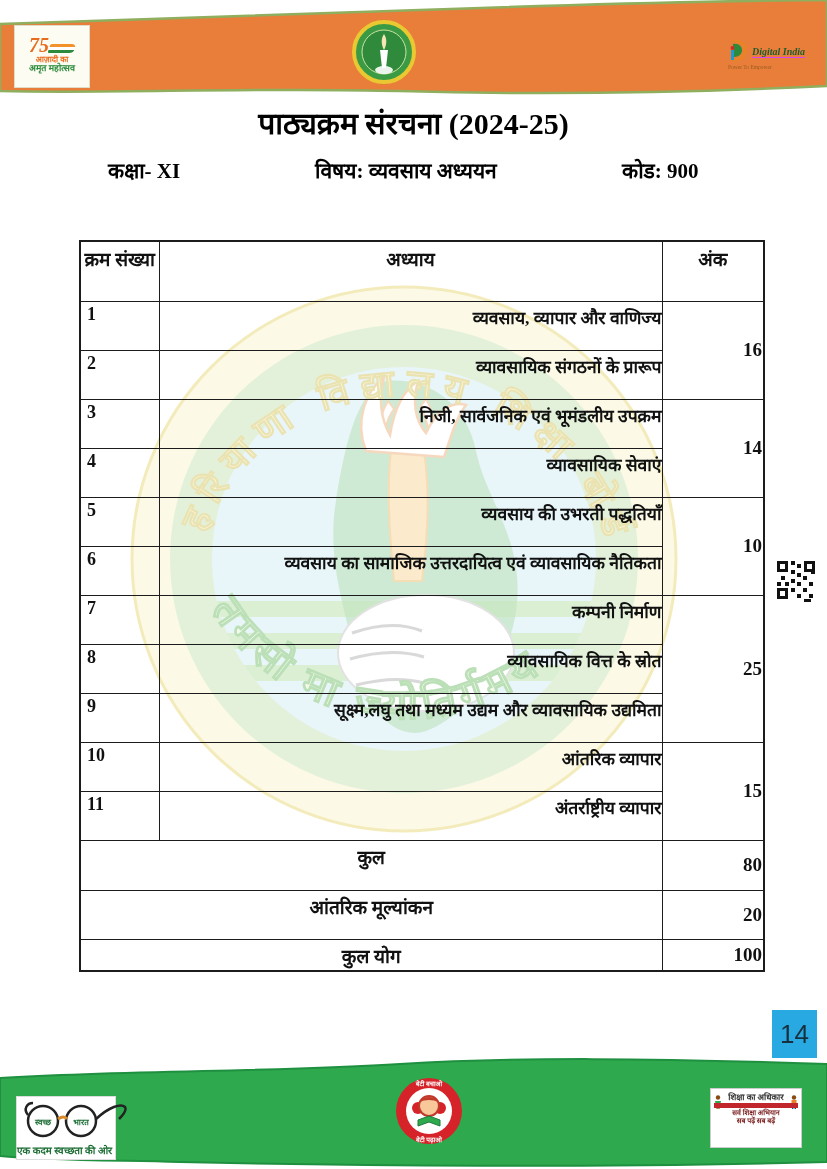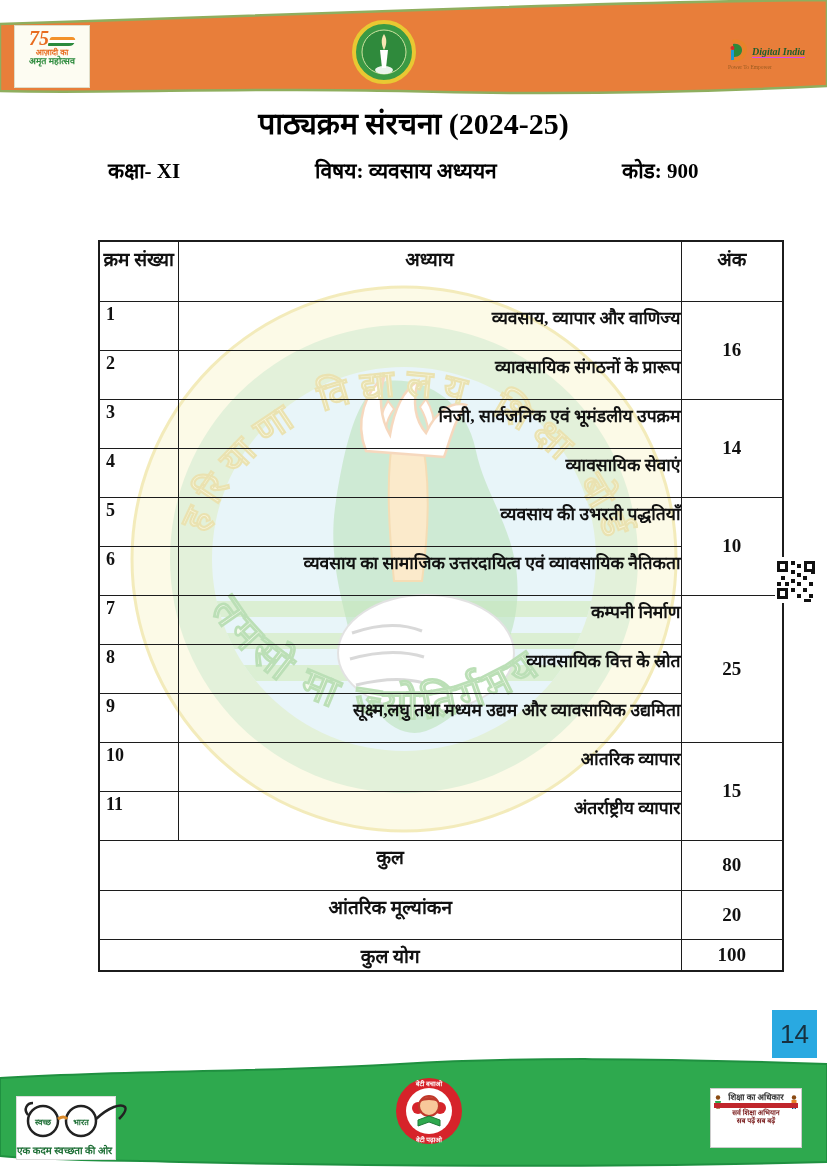--- a/index.html
+++ b/index.html
@@ -10,41 +10,41 @@
   #headerband,#footerband{left:0;pointer-events:none;}
   
   #doc-title{top:102px;left:0;width:100%;text-align:center;font-size:30px;font-weight:bold;color:#000;}
   .meta{top:156px;font-size:21px;font-weight:bold;color:#000;}
   #class-label{left:108px;font-family:Liberation Serif, serif;}
   #subject-label{left:315px;}
   #code-label{left:622px;}
   
   #watermark{left:126px;top:281px;width:556px;height:556px;opacity:.55;}
   
-  #syllabus-table{left:79px;top:240px;padding-left:19px;}
+  #syllabus-table{left:60px;top:240px;padding-left:19px;}
   table{border-collapse:collapse;table-layout:fixed;width:684px;background:transparent;}
   td,th{border:1.6px solid #1c1c1c;overflow:hidden;}
   table{border:2px solid #1c1c1c;}
   th{font-size:19px;font-weight:bold;text-align:center;vertical-align:top;padding-top:4px;line-height:1.45;}
   td.sno{font-size:18px;font-weight:bold;text-align:left;vertical-align:top;padding:2px 0 0 6px;}
   td.chapter{font-size:17.5px;font-weight:bold;text-align:right;vertical-align:top;padding:3px 0 0 12px;}
-  td.marks{font-size:19px;font-weight:bold;text-align:center;vertical-align:middle;}
+  td.marks{font-size:19px;font-weight:bold;text-align:right;vertical-align:middle;}
   td.sumlabel{font-size:19px;font-weight:bold;text-align:center;vertical-align:top;padding-top:3px;}
   tr.body-row{height:49px;}
   tr.head-row{height:60px;}
   tr.sum-row1{height:50px;} tr.sum-row2{height:49px;} tr.sum-row3{height:29px;}
   
   #page-number-badge{left:772px;top:1010px;width:45px;height:48px;background:#29a9e1;
      display:flex;align-items:center;justify-content:center;font-size:26px;color:#17303f;
      font-family:"Liberation Sans",sans-serif;}
   
   #qr-code{left:775px;top:557px;}
   
   #azadi-logo{left:14px;top:25px;width:76px;height:63px;background:#fdfcf2;border:1px solid #e0ddc8;
-      text-align:center;line-height:1.05;padding-top:2px;box-sizing:border-box;}
+      text-align:center;line-height:1.05;padding-top:9px;box-sizing:border-box;}
   #azadi-logo .n75{font-size:20px;font-weight:bold;color:#e86c1f;font-style:italic;}
   #azadi-logo .flag{display:inline-block;width:26px;height:9px;vertical-align:middle;
       background:linear-gradient(#f3922a 33%,#ffffff 33% 66%,#2c8a3c 66%);border-radius:2px 6px 6px 2px;transform:skewX(-18deg);}
   #azadi-logo .l1{font-size:8px;color:#e86c1f;font-weight:bold;}
   #azadi-logo .l2{font-size:9px;color:#2c8a3c;font-weight:bold;}
   #board-logo{left:352px;top:20px;}
   #digital-india-logo{left:728px;top:38px;width:86px;}
   #digital-india-logo .di-text{font-size:10px;font-style:italic;font-weight:bold;color:#1e5c2e;border-bottom:1px solid #d946ef;display:inline-block;line-height:1;}
   #digital-india-logo .di-tag{font-size:5.5px;color:#9a5b20;display:block;}
   

